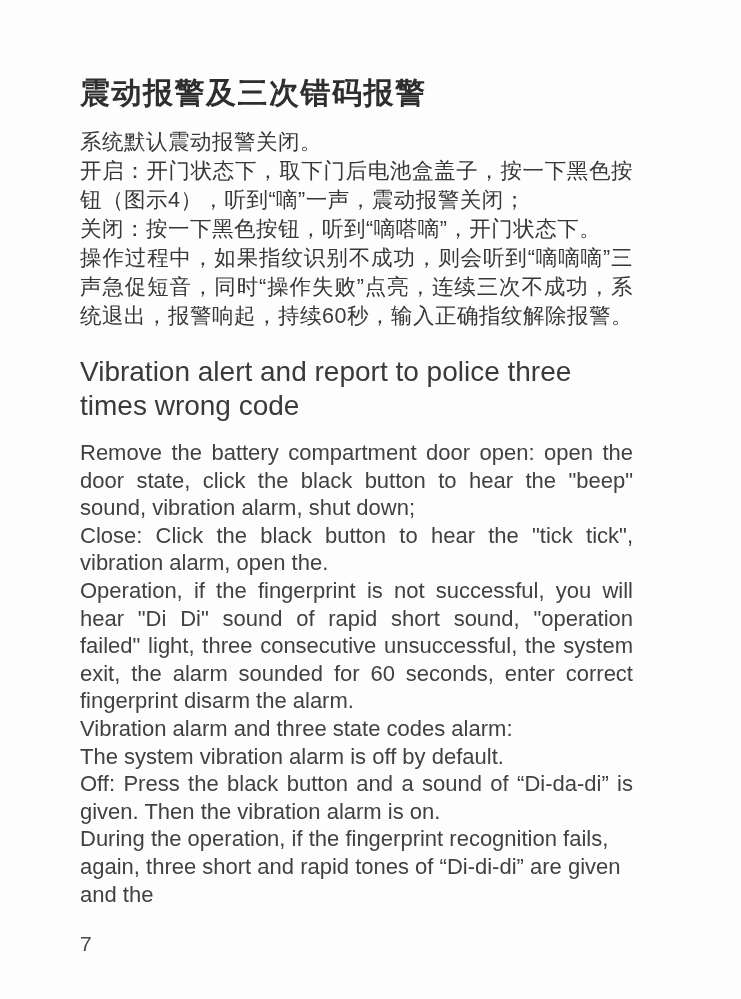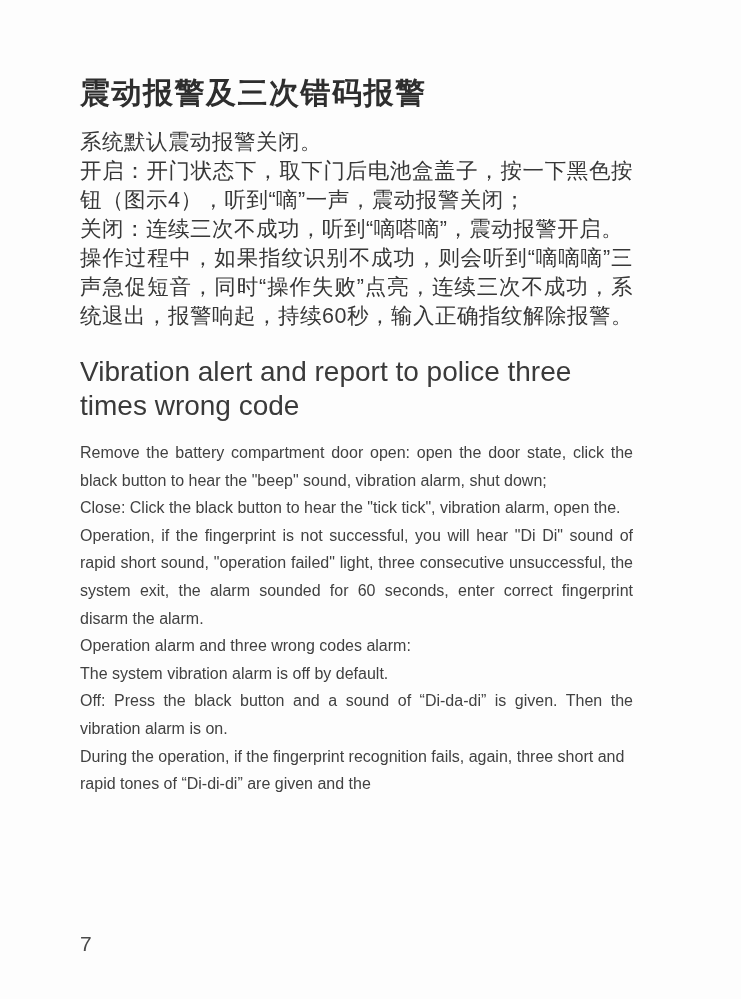--- a/index.html
+++ b/index.html
@@ -49,21 +49,21 @@
     font-size: 28px;
     line-height: 34px;
     font-weight: 400;
     color: #3a3a3a;
   }
   .en-body {
     margin-top: 16px;
   }
   .en-body p {
     margin: 0;
-    font-size: 16px;
+    font-size: 22px;
     line-height: 27.6px;
     text-align: justify;
     color: #414141;
   }
   .en-body p:last-child {
     text-align: left;
   }
   .page-number {
     position: absolute;
     left: 80px;
@@ -87,31 +87,31 @@
 <body>
 
 <div class="page">
   <main class="content">
 
     <h1 class="cn-title">震动报警及三次错码报警</h1>
 
     <div class="cn-body">
       <p>系统默认震动报警关闭。</p>
       <p>开启：开门状态下，取下门后电池盒盖子，按一下黑色按钮（图示4），听到“嘀”一声，震动报警关闭；</p>
-      <p>关闭：连续三次不成功，听到“嘀嗒嘀”，震动报警开启。</p>
+      <p>关闭：按一下黑色按钮，听到“嘀嗒嘀”，开门状态下。</p>
       <p>操作过程中，如果指纹识别不成功，则会听到“嘀嘀嘀”三声急促短音，同时“操作失败”点亮，连续三次不成功，系统退出，报警响起，持续60秒，输入正确指纹解除报警。</p>
     </div>
 
     <h2 class="en-heading">Vibration alert and report to police three times wrong code</h2>
 
     <div class="en-body">
       <p>Remove the battery compartment door open: open the door state, click the black button to hear the "beep" sound, vibration alarm, shut down;</p>
       <p>Close: Click the black button to hear the "tick tick", vibration alarm, open the.</p>
       <p>Operation, if the fingerprint is not successful, you will hear "Di Di" sound of rapid short sound, "operation failed" light, three consecutive unsuccessful, the system exit, the alarm sounded for 60 seconds, enter correct fingerprint disarm the alarm.</p>
-      <p>Operation alarm and three wrong codes alarm:</p>
+      <p>Vibration alarm and three state codes alarm:</p>
       <p>The system vibration alarm is off by default.</p>
       <p>Off: Press the black button and a sound of “Di-da-di” is given. Then the vibration alarm is on.</p>
       <p>During the operation, if the fingerprint recognition fails, again, three short and rapid tones of “Di-di-di” are given and the</p>
     </div>
   </main>
 
   <div class="page-number">7</div>
 
 </div>
 

